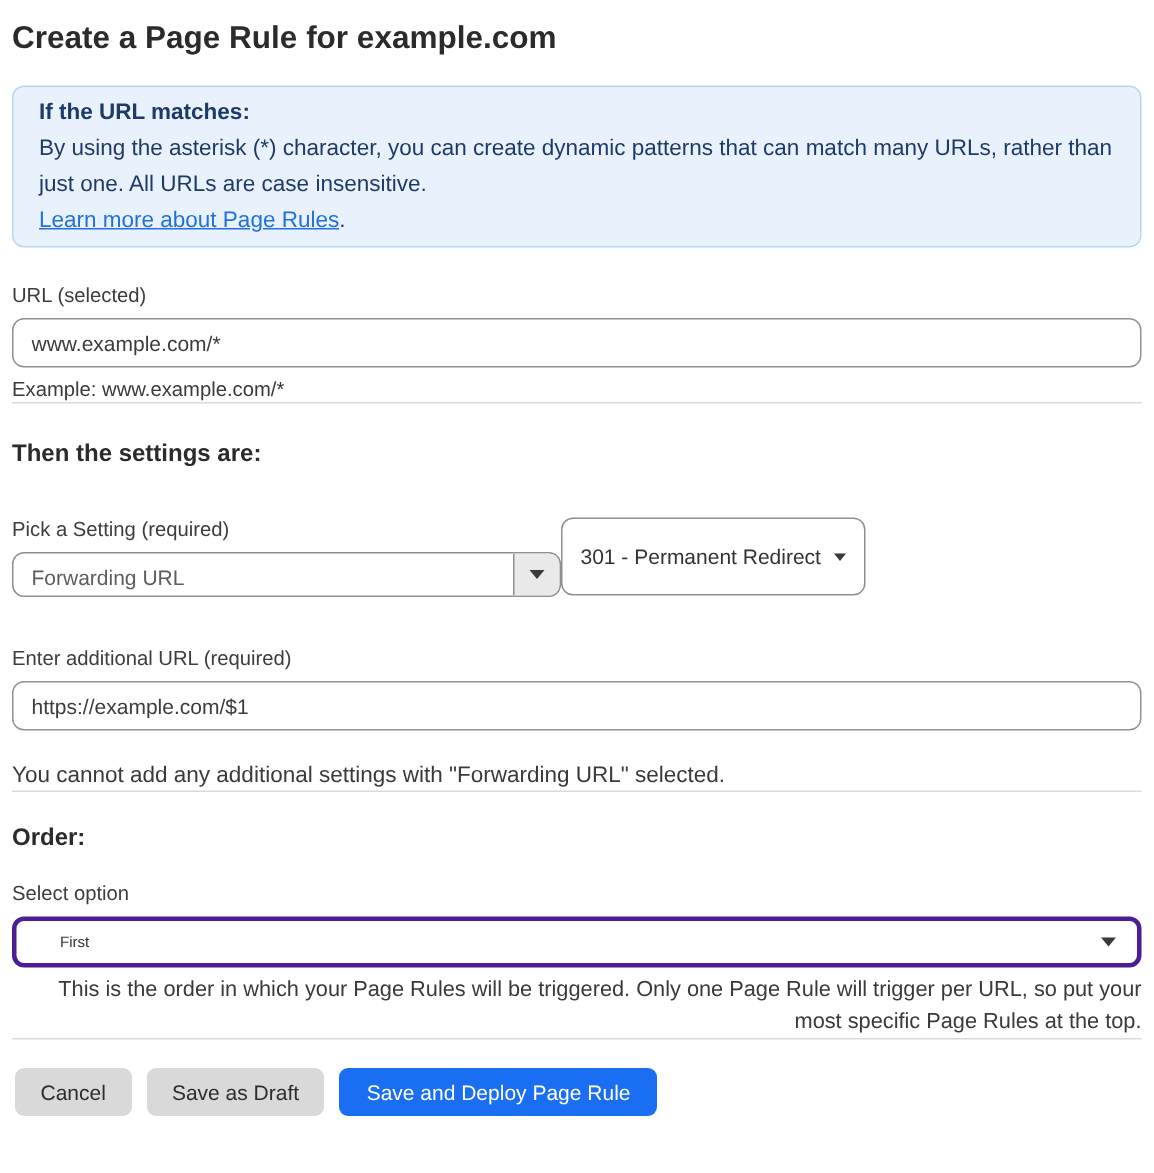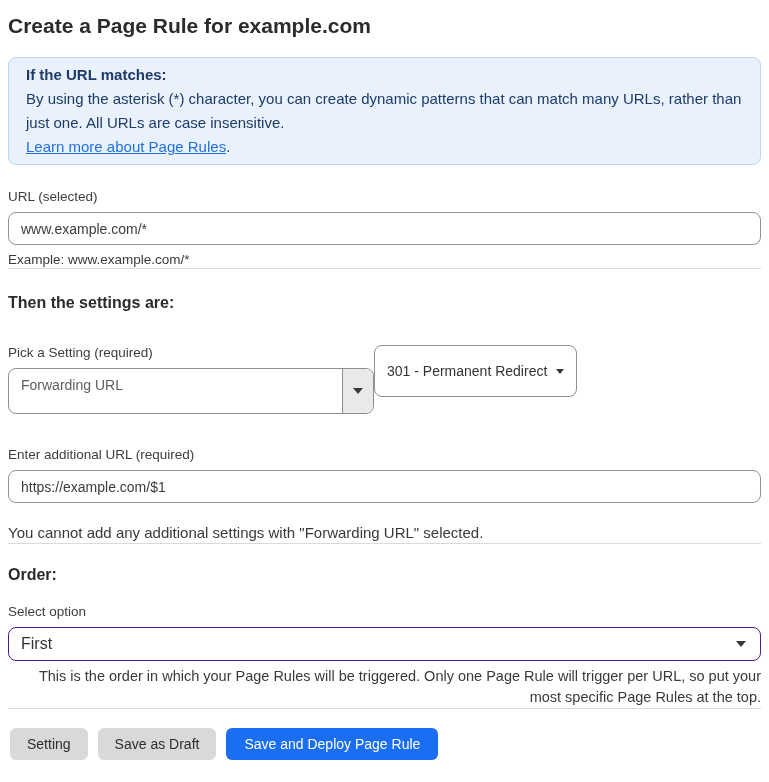--- a/index.html
+++ b/index.html
@@ -81,21 +81,21 @@
   .settings-row {
     margin-top: 32px;
     display: flex;
     align-items: flex-start;
   }
   .col-setting { width: 366px; flex: none; }
   .col-status { flex: none; }
 
   .select-split {
     display: flex; align-items: stretch;
-    height: 46px;
+    height: 30px;
     border: 1px solid #8f8f8f;
     border-radius: 8px;
     background: #ffffff;
     overflow: hidden;
     cursor: pointer;
   }
   .select-split .select-text {
     flex: 1;
     font-size: 14px; line-height: 32px;
     padding-left: 12px;
@@ -117,25 +117,25 @@
     padding: 0 12px;
     background: #ffffff;
     font-size: 14px; color: #333333;
     cursor: pointer;
     white-space: nowrap;
   }
 
   .select-full {
     display: flex; align-items: center; justify-content: space-between;
     height: 34px;
-    border: 1px solid #4c1d95;
-    border-radius: 8px;
-    padding: 0 14px 0 12px;
-    background: #ffffff;
-    font-size: 16px; color: #333333;
+    border: 3px solid #4c1d95;
+    border-radius: 8px;
+    padding: 0 14px 0 29px;
+    background: #ffffff;
+    font-size: 10px; color: #333333;
     cursor: pointer;
     margin-top: 7px;
   }
 
   .tri {
     display: inline-block;
     width: 0; height: 0;
     border-left: 5px solid transparent;
     border-right: 5px solid transparent;
     border-top: 6px solid #3a3a3a;
@@ -244,18 +244,18 @@
   <div class="select-full">
     <span>First</span>
     <span class="tri"></span>
   </div>
 
   <p class="order-helper">This is the order in which your Page Rules will be triggered. Only one Page Rule will trigger per URL, so put your most specific Page Rules at the top.</p>
 
   <hr class="divider hr-3">
 
   <div class="actions">
-    <button class="btn btn-gray">Setting</button>
+    <button class="btn btn-gray">Cancel</button>
     <button class="btn btn-gray">Save as Draft</button>
     <button class="btn btn-blue">Save and Deploy Page Rule</button>
   </div>
 
 </div>
 
 </body></html>

